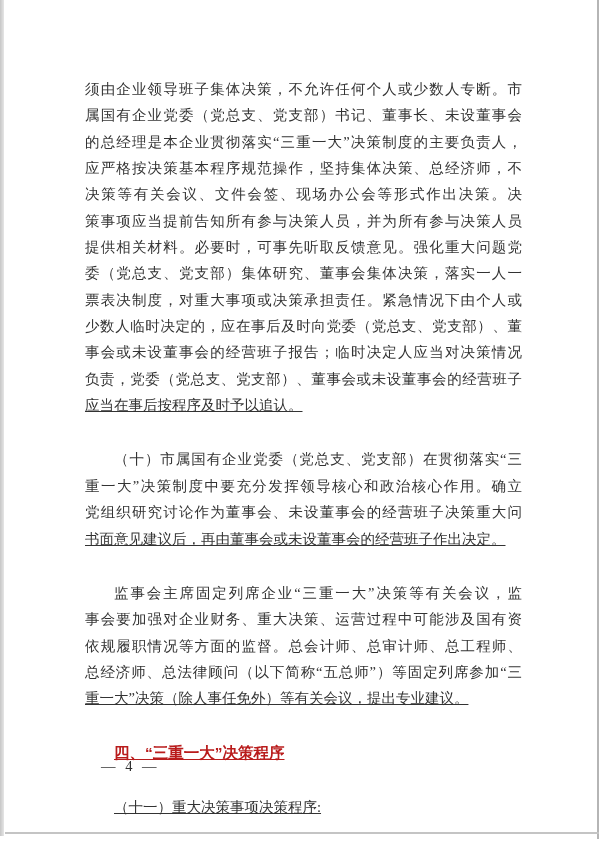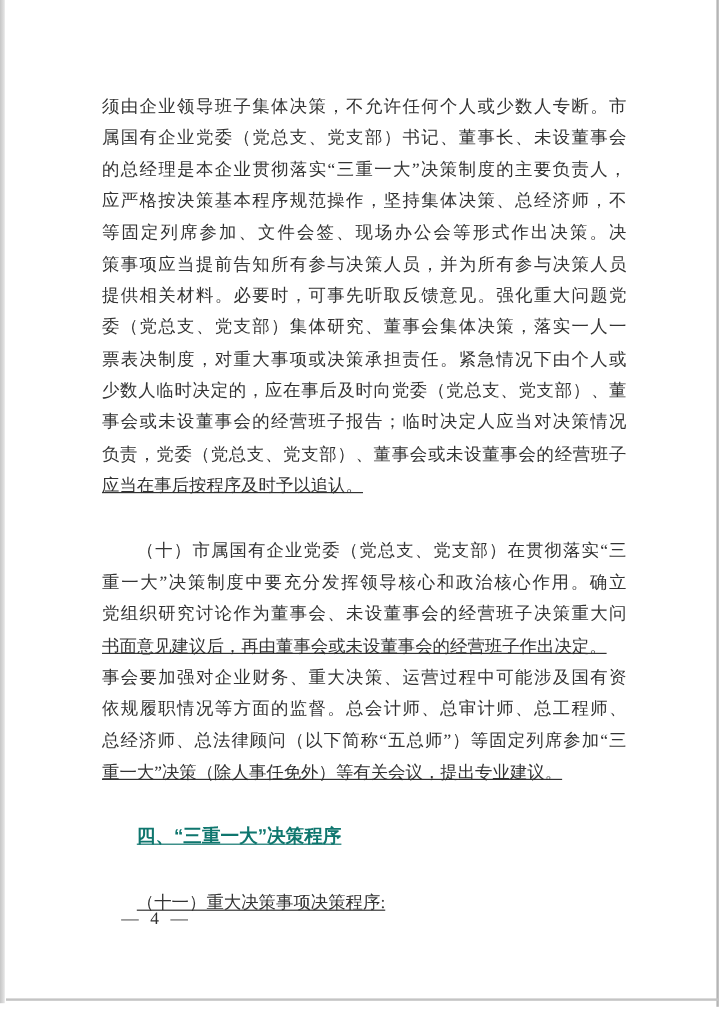--- a/index.html
+++ b/index.html
@@ -55,21 +55,21 @@
     text-align-last: left;
     text-decoration: underline;
   }
   .line.indent {
     padding-left: 29px;
     margin-top: 28px;
   }
   .block.heading .line {
     font-family: "Liberation Sans", "DejaVu Sans", sans-serif;
     font-weight: bold;
-    color: #0f766e;
+    color: #b91c1c;
     font-size: 15.5px;
   }
   .page-num {
     position: absolute;
     left: 101px;
     top: 756px;
     color: #303030;
     font-size: 14.5px;
     letter-spacing: 3px;
     line-height: 20px;
@@ -81,37 +81,38 @@
 <div class="scan-edge-left"></div>
 <div class="scan-edge-right"></div>
 <div class="scan-edge-bottom"></div>
 
 <div class="doc-body">
     <div class="block">
       <div class="line">须由企业领导班子集体决策，不允许任何个人或少数人专断。市</div>
       <div class="line">属国有企业党委（党总支、党支部）书记、董事长、未设董事会</div>
       <div class="line">的总经理是本企业贯彻落实“三重一大”决策制度的主要负责人，</div>
       <div class="line">应严格按决策基本程序规范操作，坚持集体决策、总经济师，不</div>
-      <div class="line">等固定列席参加、文件会签、现场办公会等形式作出决策。决</div>
+      <div class="line">决策等有关会议、文件会签、现场办公会等形式作出决策。决</div>
       <div class="line">策事项应当提前告知所有参与决策人员，并为所有参与决策人员</div>
       <div class="line">提供相关材料。必要时，可事先听取反馈意见。强化重大问题党</div>
       <div class="line">委（党总支、党支部）集体研究、董事会集体决策，落实一人一</div>
       <div class="line">票表决制度，对重大事项或决策承担责任。紧急情况下由个人或</div>
       <div class="line">少数人临时决定的，应在事后及时向党委（党总支、党支部）、董</div>
       <div class="line">事会或未设董事会的经营班子报告；临时决定人应当对决策情况</div>
       <div class="line">负责，党委（党总支、党支部）、董事会或未设董事会的经营班子</div>
       <div class="line last">应当在事后按程序及时予以追认。</div>
     </div>
     <div class="block">
       <div class="line indent">（十）市属国有企业党委（党总支、党支部）在贯彻落实“三</div>
       <div class="line">重一大”决策制度中要充分发挥领导核心和政治核心作用。确立</div>
       <div class="line">党组织研究讨论作为董事会、未设董事会的经营班子决策重大问</div>
       <div class="line last">书面意见建议后，再由董事会或未设董事会的经营班子作出决定。</div>
     </div>
     <div class="block">
+      <div class="line indent">监事会主席固定列席企业“三重一大”决策等有关会议，监</div>
       <div class="line">事会要加强对企业财务、重大决策、运营过程中可能涉及国有资</div>
       <div class="line">依规履职情况等方面的监督。总会计师、总审计师、总工程师、</div>
       <div class="line">总经济师、总法律顾问（以下简称“五总师”）等固定列席参加“三</div>
       <div class="line last">重一大”决策（除人事任免外）等有关会议，提出专业建议。</div>
     </div>
     <div class="block heading">
       <div class="line indent last">四、“三重一大”决策程序</div>
     </div>
     <div class="block">
       <div class="line indent last">（十一）重大决策事项决策程序:</div>

